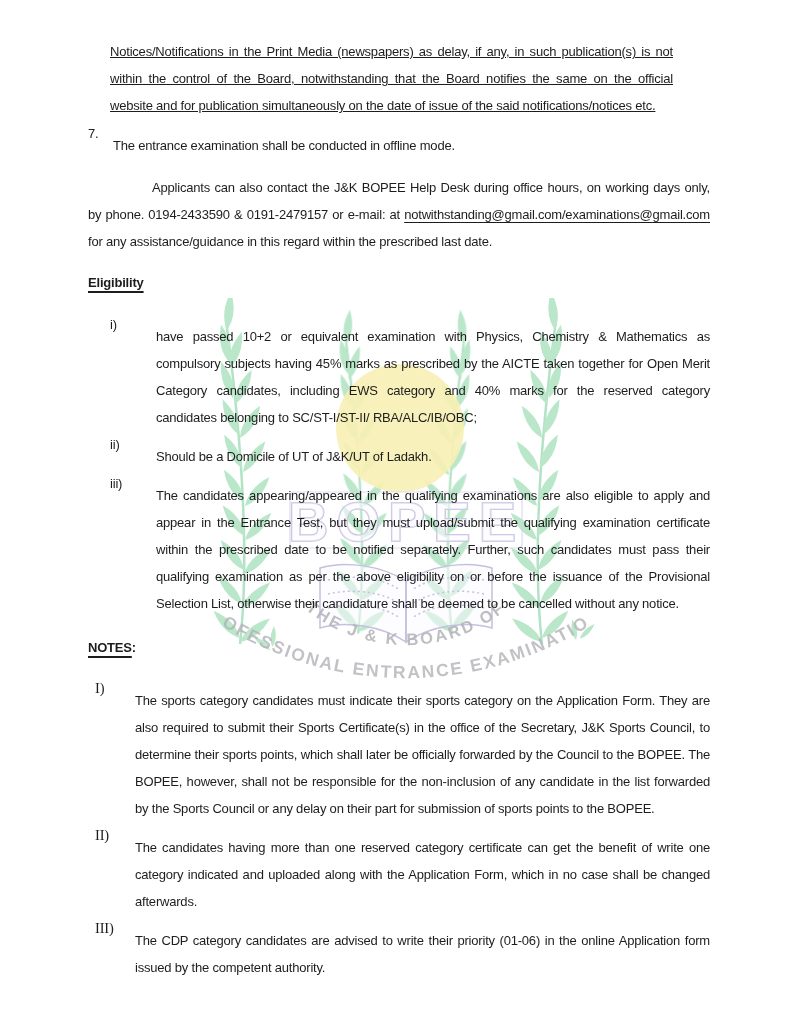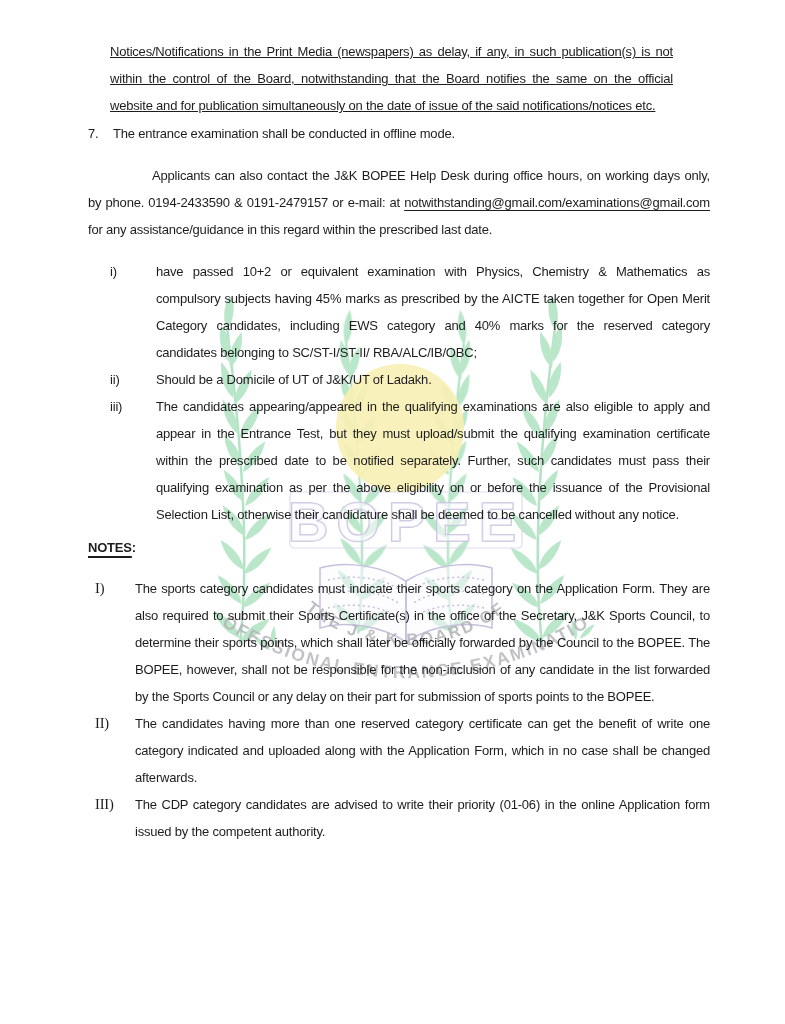--- a/index.html
+++ b/index.html
@@ -17,25 +17,25 @@
   .item7 { margin:1px 75px 0 88px; }
   .item7 .marker { flex:none; width:25px; }
   .heading { font-weight:bold; margin-left:88px; }
   .u { text-decoration:underline; text-decoration-thickness:1.5px; text-underline-offset:4px; }
   .hd-heading { margin-top:17px; }
   .help-para { margin:15px 75px 0 88px; text-indent:64px; }
   .elig-heading { margin-top:14px; }
   .elig-item { margin:0 75px 0 110px; }
   .elig-item .marker { flex:none; width:46px; }
   .elig-item .txt { flex:1; }
-  .notes-heading { margin-top:6px; }
+  .notes-heading { margin-top:17px; }
   .note-item { margin:0 75px 0 95px; }
   .note-item .marker { flex:none; width:40px; font-family:"Liberation Serif", serif; font-size:14.5px; }
   .note-item .txt { flex:1; }
-  .txt { text-align:justify; }
+  .txt { text-align:justify;margin-top:12px; }
   a.email { color:inherit; text-decoration:underline; text-decoration-thickness:1.2px; text-underline-offset:3px; cursor:pointer; }
   .wm-logo { font-family:"Liberation Sans", sans-serif; font-weight:bold; font-size:56px; letter-spacing:8px; fill:#fbfaff; fill-opacity:0.55; paint-order:stroke; stroke-width:1.6px; }
   .wm-arc-top { font-family:"Liberation Sans", sans-serif; font-weight:bold; font-size:16.5px; letter-spacing:2.5px; opacity:0.85; }
   .wm-arc-bottom { font-family:"Liberation Sans", sans-serif; font-weight:bold; font-size:17.5px; letter-spacing:2px; opacity:0.8; }
   .stem { fill:none; stroke:#a5debb; stroke-width:2.5; }
 </style>
 </head>
 <body>
 
 <div class="page">
@@ -123,20 +123,21 @@
     <p class="para p-cont">Notices/Notifications in the Print Media (newspapers) as delay, if any, in such publication(s) is not within the control of the Board, notwithstanding that the Board notifies the same on the official website and for publication simultaneously on the date of issue of the said notifications/notices etc.</p>
 
     <div class="row item7">
       <span class="marker">7.</span>
       <span class="txt">The entrance examination shall be conducted in offline mode.</span>
     </div>
 
 
     <p class="para help-para"><span>Applicants can also contact the J&amp;K BOPEE Help Desk during office hours, on working days only, by phone. 0194-2433590 &amp; 0191-2479157 or e-mail: at </span><a class="email">notwithstanding@gmail.com</a><a class="email">/examinations@gmail.com</a><span> for any assistance/guidance in this regard within the prescribed last date.</span></p>
 
+    <div class="heading elig-heading u">Eligibility</div>
 
     <div class="row elig-item" style="margin-top:15px;">
       <span class="marker">i)</span>
       <span class="txt">have passed 10+2 or equivalent examination with Physics, Chemistry &amp; Mathematics as compulsory subjects having 45% marks as prescribed by the AICTE taken together for Open Merit Category candidates, including EWS category and 40% marks for the reserved category candidates belonging to SC/ST-I/ST-II/ RBA/ALC/IB/OBC;</span>
     </div>
     <div class="row elig-item">
       <span class="marker">ii)</span>
       <span class="txt">Should be a Domicile of UT of J&amp;K/UT of Ladakh.</span>
     </div>
     <div class="row elig-item">

